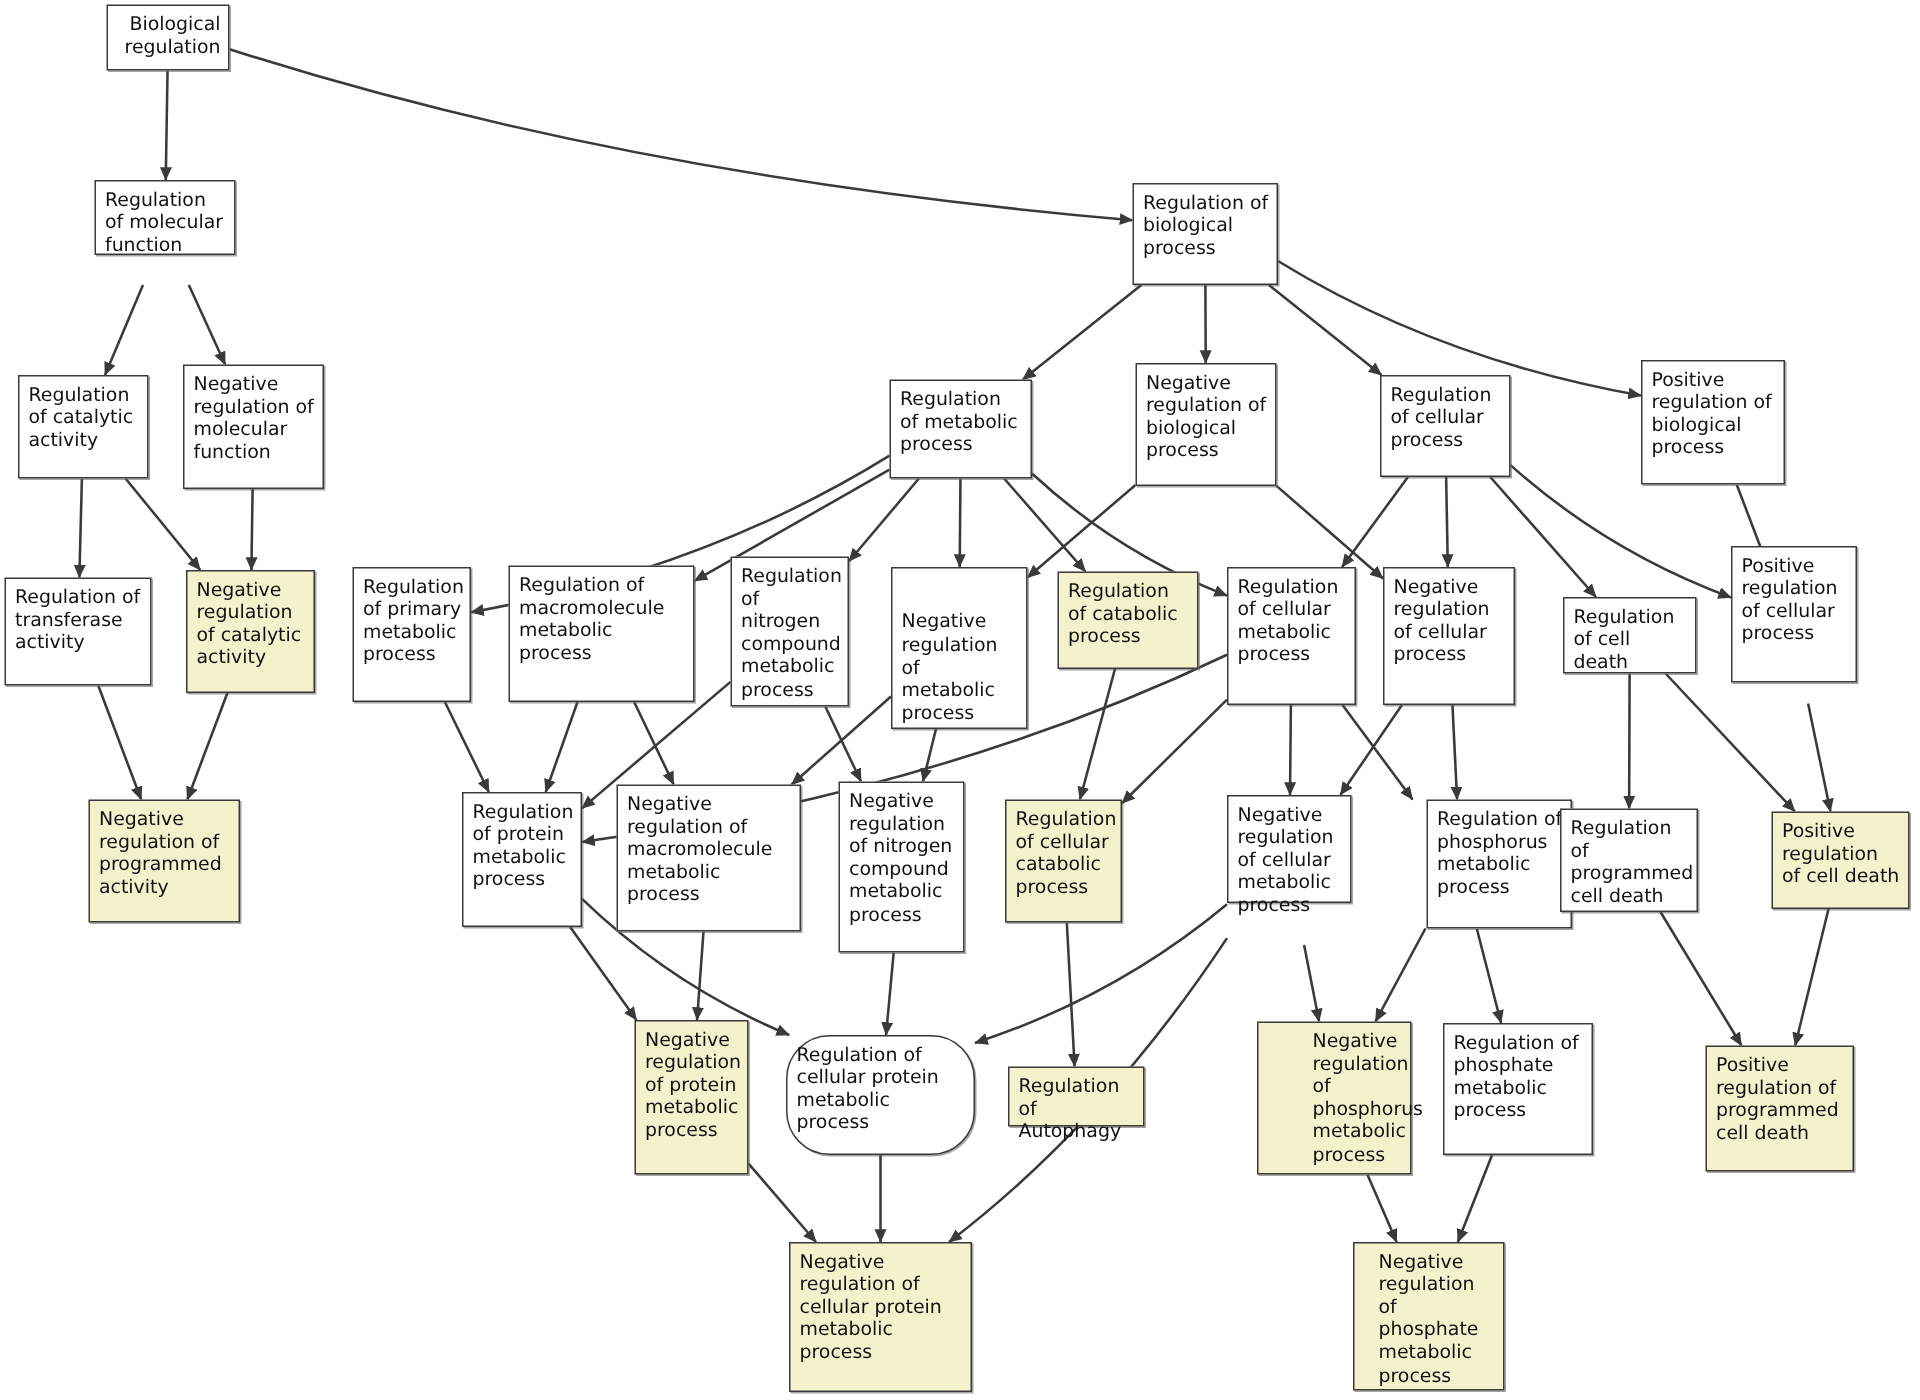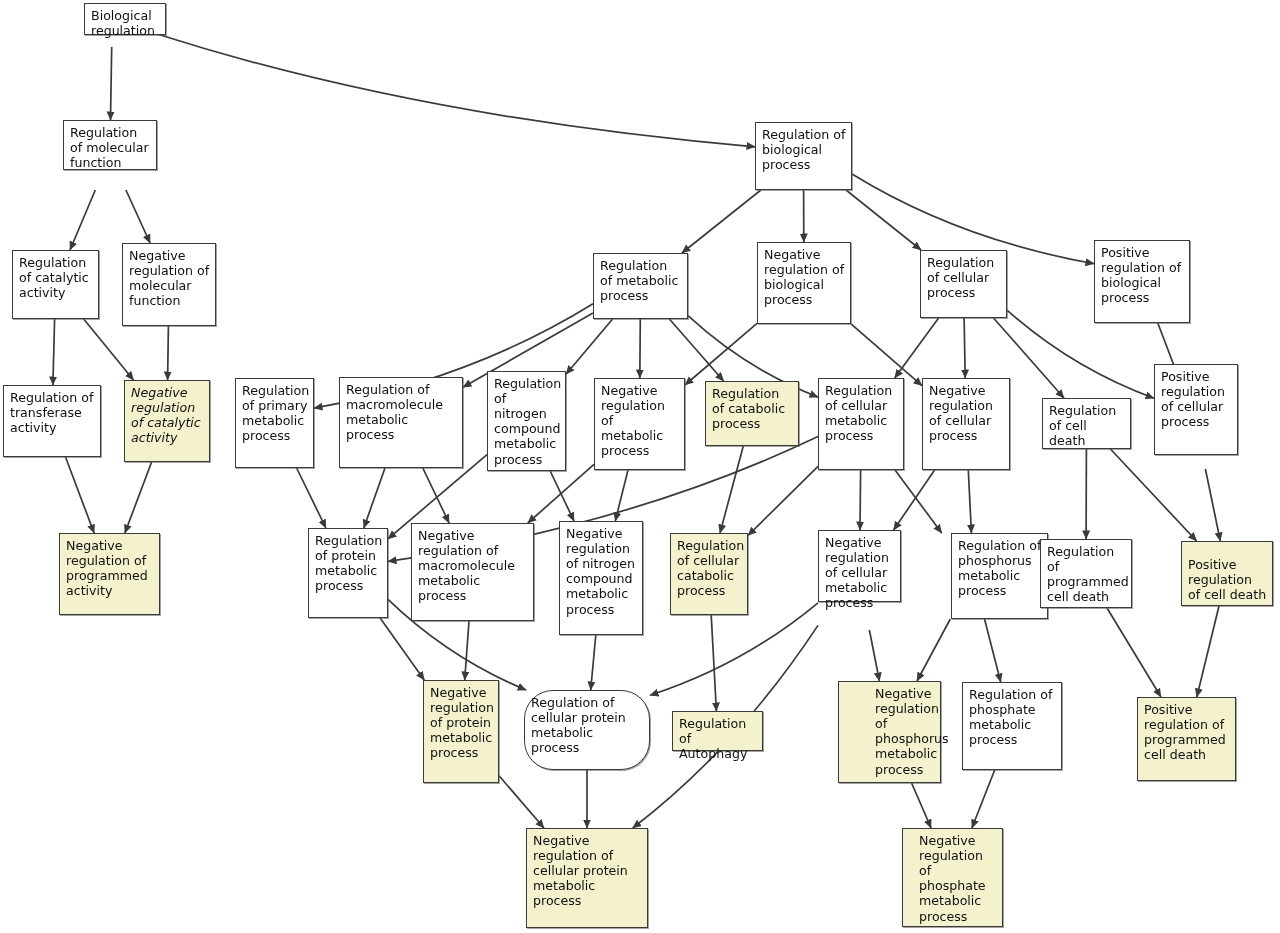--- a/index.html
+++ b/index.html
@@ -82,21 +82,21 @@
         <path d="M984.5,619.0 L1000.7,682.0"></path>
         <path d="M1107.0,608.0 L1161.0,697.0"></path>
         <path d="M1219.0,606.0 L1196.8,697.0"></path>
         <path d="M499.0,775.7 L544.0,828.0"></path>
         <path d="M587.0,770.0 L587.0,828.0"></path>
         <path d="M911.6,783.0 L931.1,828.0"></path>
         <path d="M994.7,770.0 L971.9,828.0"></path>
       </g>
   </svg>
   <div id="node-layer">
-      <div class="node" style="left: 84px; top: 3px; width: 82px; height: 32px;">
+      <div class="node" style="left: 71px; top: 3px; width: 82px; height: 44px; text-align: right;">
         <span>Biological regulation</span>
       </div>
       <div class="node" style="left: 63px; top: 120px; width: 94px; height: 50px;">
         <span>Regulation of molecular function</span>
       </div>
       <div class="node" style="left: 755px; top: 122px; width: 97px; height: 68px;">
         <span>Regulation of biological process</span>
       </div>
       <div class="node" style="left: 12px; top: 250px; width: 87px; height: 69px;">
         <span>Regulation of catalytic activity</span>
@@ -112,33 +112,33 @@
       </div>
       <div class="node" style="left: 920px; top: 250px; width: 87px; height: 68px;">
         <span>Regulation of cellular process</span>
       </div>
       <div class="node" style="left: 1094px; top: 240px; width: 96px; height: 83px;">
         <span>Positive regulation of biological process</span>
       </div>
       <div class="node" style="left: 3px; top: 385px; width: 98px; height: 72px;">
         <span>Regulation of transferase activity</span>
       </div>
-      <div class="node hl" style="left: 124px; top: 380px; width: 86px; height: 82px; background: rgb(244, 241, 205); font-style: italic;">
+      <div class="node hl" style="left: 124px; top: 380px; width: 86px; height: 82px; background: rgb(244, 241, 205);">
         <span>Negative regulation of catalytic activity</span>
       </div>
       <div class="node" style="left: 235px; top: 378px; width: 79px; height: 90px;">
         <span>Regulation of primary metabolic process</span>
       </div>
       <div class="node" style="left: 339px; top: 377px; width: 124px; height: 91px;">
         <span>Regulation of macromolecule metabolic process</span>
       </div>
       <div class="node" style="left: 487px; top: 371px; width: 79px; height: 100px;">
         <span>Regulation of nitrogen compound metabolic process</span>
       </div>
-      <div class="node" style="left: 594px; top: 378px; width: 91px; height: 92px;">
+      <div class="node" style="left: 594px; top: 378px; width: 91px; height: 108px; align-items: flex-end;">
         <span>Negative regulation of metabolic process</span>
       </div>
       <div class="node hl" style="left: 705px; top: 381px; width: 94px; height: 65px; background: rgb(244, 241, 205);">
         <span>Regulation of catabolic process</span>
       </div>
       <div class="node" style="left: 818px; top: 378px; width: 86px; height: 92px;">
         <span>Regulation of cellular metabolic process</span>
       </div>
       <div class="node" style="left: 922px; top: 378px; width: 88px; height: 92px;">
         <span>Negative regulation of cellular process</span>
@@ -163,21 +163,21 @@
       </div>
       <div class="node" style="left: 818px; top: 530px; width: 83px; height: 72px;">
         <span>Negative regulation of cellular metabolic process</span>
       </div>
       <div class="node" style="left: 925px; top: 533px; width: 97px; height: 86px; margin-left: 26px;">
         <span>Regulation of phosphorus metabolic process</span>
       </div>
       <div class="node" style="left: 1040px; top: 539px; width: 92px; height: 69px;">
         <span>Regulation of programmed cell death</span>
       </div>
-      <div class="node hl" style="left: 1181px; top: 541px; width: 92px; height: 65px; background: rgb(244, 241, 205); align-items: flex-end;">
+      <div class="node hl" style="left: 1181px; top: 541px; width: 92px; height: 65px; background: rgb(244, 241, 205);">
         <span>Positive regulation of cell death</span>
       </div>
       <div class="node hl" style="left: 423px; top: 680px; width: 76px; height: 103px; background: rgb(244, 241, 205);">
         <span>Negative regulation of protein metabolic process</span>
       </div>
       <div class="node" style="left: 524px; top: 690px; width: 126px; height: 80px; border-radius: 29px;">
         <span>Regulation of cellular protein metabolic process</span>
       </div>
       <div class="node hl" style="left: 672px; top: 711px; width: 91px; height: 40px; background: rgb(244, 241, 205);">
         <span>Regulation of Autophagy</span>

